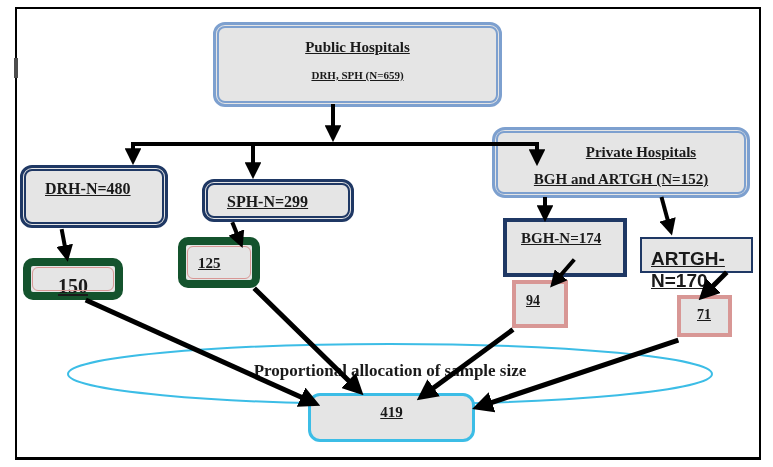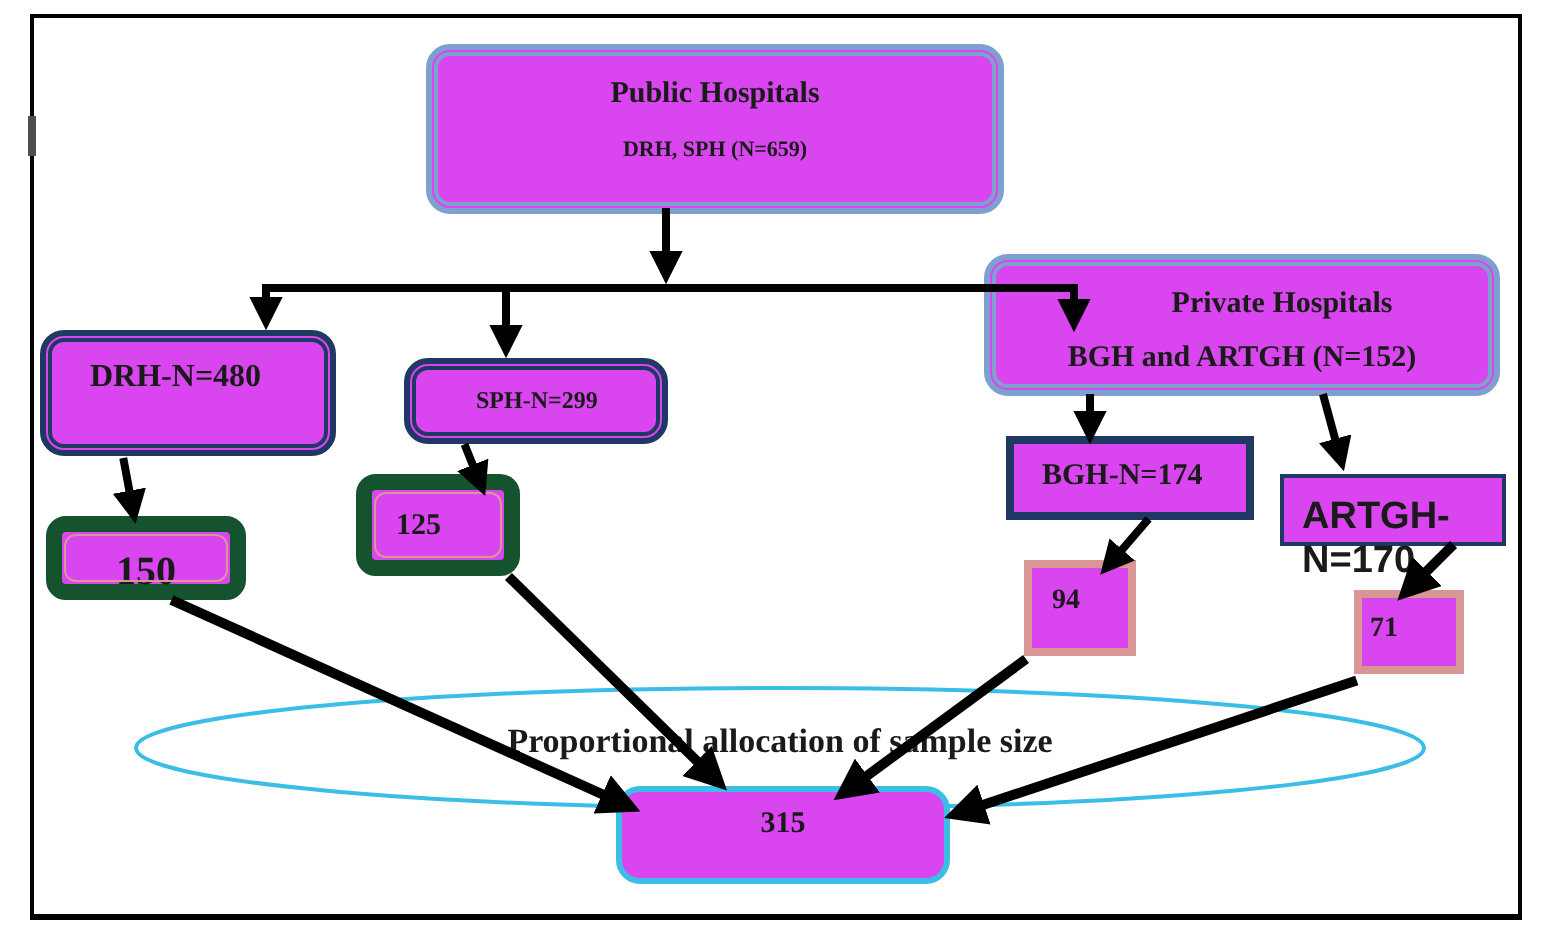--- a/index.html
+++ b/index.html
@@ -8,50 +8,50 @@
     font-family:"Liberation Serif","DejaVu Serif",serif;color:#1a1a1a;
   }
   #frame{
     position:absolute;left:15px;top:7px;width:742px;height:448px;
     border:2px solid #000;border-bottom-width:3px;background:transparent;
   }
   #edge-tick{position:absolute;left:14px;top:58px;width:4px;height:20px;background:#4d4d4d;}
   svg.layer{position:absolute;left:0;top:0;pointer-events:none;}
   #ellipse-layer{z-index:1;}
   #arrow-layer{z-index:3;}
-  .node{position:absolute;z-index:2;background:#d946ef;box-sizing:border-box;}
+  .node{position:absolute;z-index:2;background:#e5e5e5;box-sizing:border-box;text-decoration:underline;}
   
   .dbl{border-radius:12px;}
   .dbl::after{content:"";position:absolute;inset:1px;border-radius:8px;pointer-events:none;}
   .blue{border:3px solid #7da0cf;}
   .blue::after{border:2px solid #7da0cf;}
   .navy{border:3px solid #1f3864;}
   .navy::after{border:2px solid #1f3864;}
   .pinkdbl{border:8px solid #14532d;border-radius:10px;}
   .pinkdbl::after{content:"";position:absolute;inset:1px;border:1px solid #d89795;border-radius:6px;pointer-events:none;}
   .pinksq{border:4px solid #d89795;}
   .navysq-thick{border:4px solid #1f3864;}
   .navysq-thin{border:2px solid #1f3864;}
   .cyanbox{border:3px solid #3cbde6;border-radius:12px;}
   .txt{font-weight:bold;}
   .two-line{display:flex;flex-direction:column;align-items:center;}
   #node-public{left:213px;top:22px;width:289px;height:85px;padding-top:14px;}
   #node-public .l1{font-size:15px;margin-bottom:13px;}
   #node-public .l2{font-size:11px;}
-  #node-private{left:492px;top:127px;width:258px;height:71px;padding-top:14px;}
+  #node-private{left:492px;top:127px;width:258px;height:71px;padding-top:14px;border-radius:13px;}
   #node-private .l1{font-size:15px;margin-bottom:10px;padding-left:40px;}
   #node-private .l2{font-size:15px;}
   #node-drh{left:20px;top:165px;width:148px;height:63px;font-size:16px;padding:12px 0 0 22px;}
-  #node-sph{left:202px;top:179px;width:132px;height:43px;font-size:12px;padding:11px 0 0 33px;}
-  #node-bgh{left:503px;top:218px;width:124px;height:42px;font-size:15px;padding:8px 0 0 14px;}
+  #node-sph{left:202px;top:179px;width:152px;height:43px;font-size:16px;padding:11px 0 0 22px;}
+  #node-bgh{left:503px;top:218px;width:124px;height:59px;font-size:15px;padding:8px 0 0 14px;}
   #node-artgh{left:640px;top:237px;width:113px;height:36px;font-family:"Liberation Sans","DejaVu Sans",sans-serif;font-size:19px;padding:9px 0 0 9px;}
   #node-150{left:23px;top:258px;width:100px;height:42px;font-size:20px;text-align:center;padding-top:9px;}
   #node-125{left:178px;top:237px;width:82px;height:51px;font-size:15px;padding:10px 0 0 12px;}
   #node-73{left:512px;top:280px;width:56px;height:48px;font-size:14px;padding:9px 0 0 10px;}
-  #node-71{left:677px;top:295px;width:55px;height:42px;font-size:14px;padding:8px 0 0 4px;}
+  #node-71{left:677px;top:295px;width:55px;height:42px;font-size:14px;padding:8px 0 0 16px;}
   #node-419{left:308px;top:393px;width:167px;height:49px;font-size:15px;text-align:center;padding-top:8px;}
   #ellipse-label{
     position:absolute;z-index:2;left:160px;top:361px;width:460px;text-align:center;
     font-size:17px;font-weight:bold;background:transparent;
   }
 </style>
 </head>
 <body>
 
 <div id="canvas">
@@ -76,21 +76,21 @@
   <div class="node dbl navy txt" id="node-drh">DRH-N=480</div>
   <div class="node dbl navy txt" id="node-sph">SPH-N=299</div>
   <div class="node navysq-thick txt" id="node-bgh">BGH-N=174</div>
   <div class="node navysq-thin txt" id="node-artgh">ARTGH-N=170</div>
 
   <div class="node pinkdbl txt" id="node-150">150</div>
   <div class="node pinkdbl txt" id="node-125">125</div>
   <div class="node pinksq txt" id="node-73">94</div>
   <div class="node pinksq txt" id="node-71">71</div>
 
-  <div class="node cyanbox txt" id="node-419">315</div>
+  <div class="node cyanbox txt" id="node-419">419</div>
 
   <div id="ellipse-label">Proportional allocation of sample size</div>
 
   <svg id="arrow-layer" class="layer" width="773" height="467">
     <defs>
       <marker id="ah" viewBox="0 0 10 10" refX="1" refY="5" markerWidth="4.2" markerHeight="4.2" orient="auto" markerUnits="strokeWidth">
         <path d="M0,0 L10,5 L0,10 z" fill="#000"></path>
       </marker>
     </defs>
     <g stroke="#000" stroke-width="4" fill="none" stroke-linecap="square">

